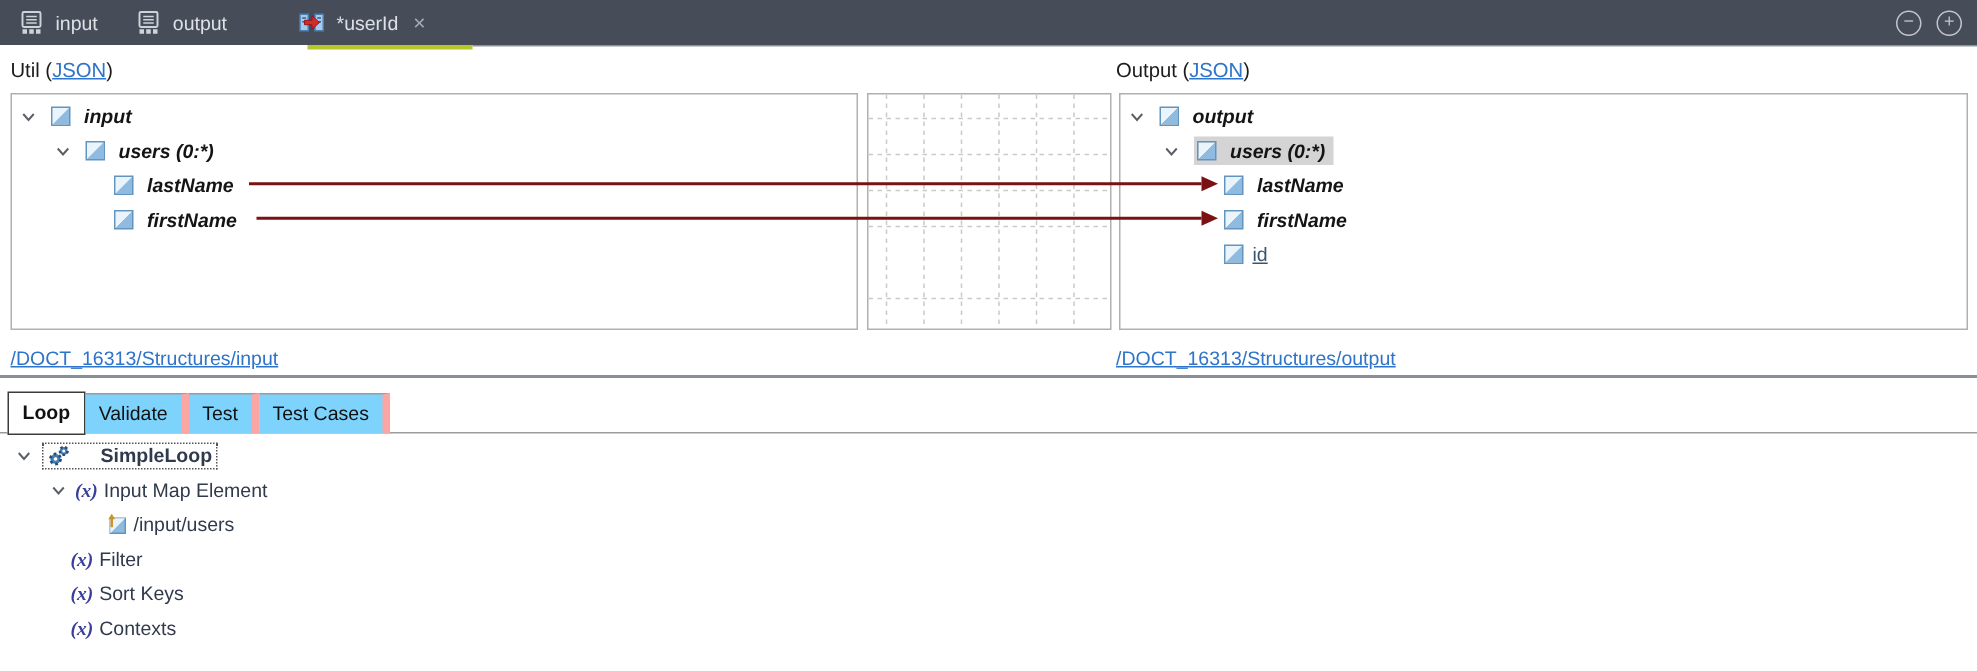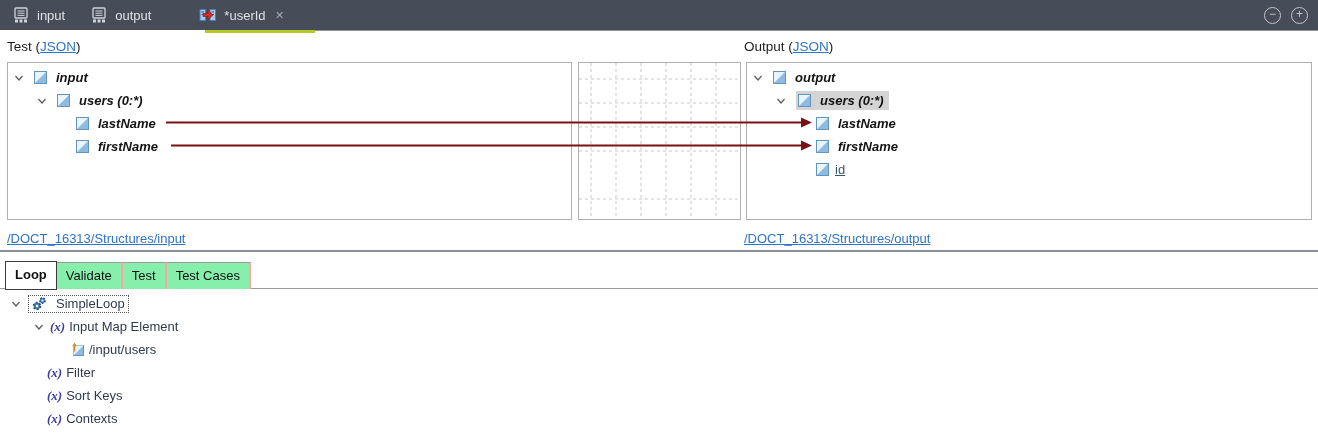--- a/index.html
+++ b/index.html
@@ -42,34 +42,34 @@
   .overlay{position:absolute;left:0;top:62px;width:1318px;height:158px;pointer-events:none;}
 
   
   .struct-link{position:absolute;top:231px;font-size:13px;}
 
   
   .splitter{position:absolute;left:0;top:250px;width:1318px;height:2px;background:#8a8f96;}
 
   
   .btabs{position:absolute;left:5px;top:261px;display:flex;align-items:flex-end;z-index:2;}
-  .btab{padding:5px 9px 6px 9px;background:#86efac;border-top:1px solid #9c9c9c;border-right:2px solid #fca5a5;
+  .btab{padding:5px 9px 6px 9px;background:#7dd3fc;border-top:1px solid #9c9c9c;border-right:5px solid #fca5a5;
         color:#111;cursor:pointer;}
   .btab:first-child{border-left:1px solid #9c9c9c;}
   .btab.active{font-weight:bold;border:1px solid #3c3c3c;margin-bottom:-1px;padding-bottom:7px;background:#fff;}
   .btabs-line{position:absolute;left:0;top:288px;width:1318px;height:1px;background:#9c9c9c;z-index:1;}
 
   
   .ltree{position:absolute;left:0;top:292px;width:1318px;}
   .ltrow{height:23px;display:flex;align-items:center;white-space:nowrap;color:#303a4c;}
   .fx{font-family:"Liberation Serif",serif;font-style:italic;font-weight:bold;color:#3a3f9c;
       font-size:13px;flex:0 0 auto;}
   .llab{margin-left:4px;}
   .focus{border:1px dotted #555;display:flex;align-items:center;padding:0 3px 0 2px;gap:7px;}
-  .focus .llab{margin-left:1px;}
+  .focus .llab{margin-left:12px;font-weight:bold;}
   svg{display:block;}
 </style>
 </head>
 <body>
 
 <div class="page">
 
   <div class="tabbar">
     <div class="etab">
       <span>
@@ -119,21 +119,21 @@
       <span class="circle-btn">−</span>
       <span class="circle-btn">+</span>
     </div>
   </div>
   <div class="underline-row">
     <div class="ur-sp"></div>
       <div class="ur-green"></div>
       <div class="ur-line"></div>
   </div>
 
-  <div class="io-header" style="left:7px;"><span>Test (</span><a class="lnk">JSON</a><span>)</span></div>
+  <div class="io-header" style="left:7px;"><span>Util (</span><a class="lnk">JSON</a><span>)</span></div>
   <div class="io-header" style="left:744px;"><span>Output (</span><a class="lnk">JSON</a><span>)</span></div>
 
   <div class="panel left">
     <div class="tree">
       <div class="trow">
         <span class="sp" style="width:5px"></span>
         <span class="chev">
             <svg width="12" height="12" viewBox="0 0 12 12">
               <polyline points="2.5,4 6,8 9.5,4" fill="none" stroke="#5a5f66" stroke-width="1.3"></polyline>
             </svg>

